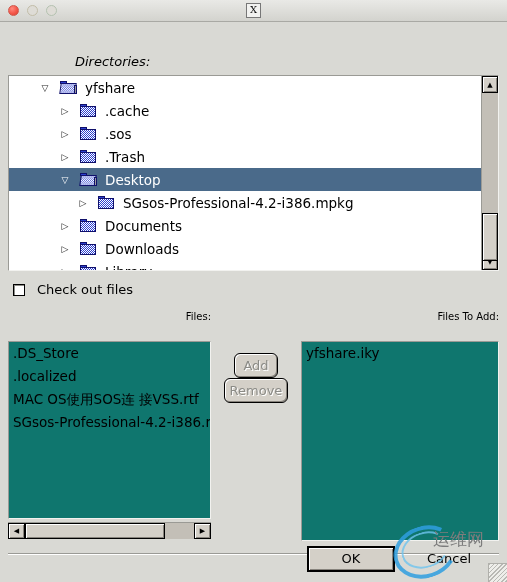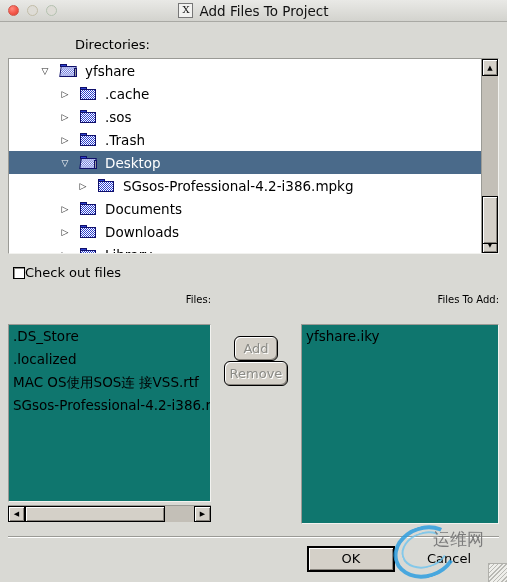--- a/index.html
+++ b/index.html
@@ -75,21 +75,22 @@
   }
 
   
   .label {
     font-size: 13px;
     color: #000;
   }
 
   
   .dir-label {
-    margin: 15px 0 6px 75px;
+    margin: 32px 0 6px 75px;
+    font-style: italic;
   }
   .tree-wrap {
     margin: 0 8px 0 8px;
     height: 196px;
     display: flex;
     border-top: 1px solid #9a9a95;
     border-left: 1px solid #9a9a95;
     border-right: 1px solid #f2f2ef;
     border-bottom: 1px solid #f2f2ef;
     background: #ffffff;
@@ -234,21 +235,21 @@
     background: #d4d0c8;
     border: 1px solid #000;
     box-shadow: inset 1px 1px 0 #ffffff, inset -1px -1px 0 #87837c;
     box-sizing: border-box;
   }
 
   
   .checkrow {
     display: flex;
     align-items: center;
-    gap: 0;
+    gap: 12px;
     margin: 11px 0 0 13px;
   }
   .checkbox {
     width: 12px;
     height: 12px;
     background: #ffffff;
     border: 1px solid #000;
     box-shadow: inset 1px 1px 0 #8d8d88;
     box-sizing: border-box;
   }
@@ -403,21 +404,20 @@
 <body>
 
 <div class="titlebar">
   <div class="traffic">
     <div class="light close"></div>
     <div class="light min"></div>
     <div class="light max"></div>
   </div>
   <div class="title-center">
     <div class="title-icon">X</div>
-    <div class="title-text">Add Files To Project</div>
   </div>
 </div>
 
 <div class="label dir-label">Directories:</div>
 
 <div class="tree-wrap">
   <div class="tree">
       <div class="tree-row lvl0">
         <span class="twisty">▽</span>
         <span class="folder open">

